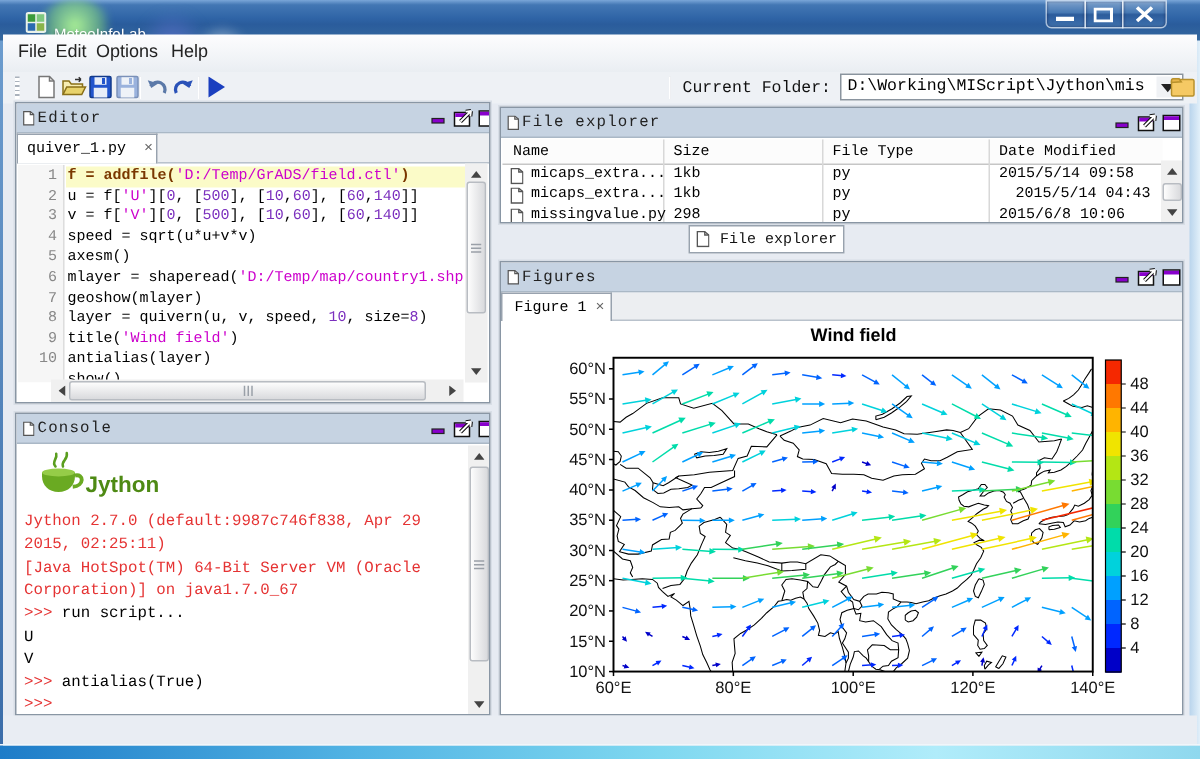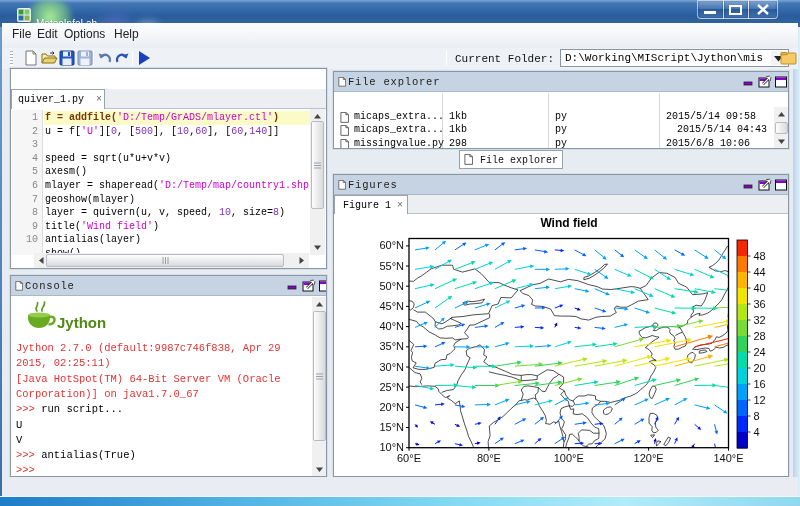--- a/index.html
+++ b/index.html
@@ -143,39 +143,56 @@
         <svg style="position:absolute;left:3px;top:5px" width="9" height="6">
           <path d="M0 0 h9 l-4.5 5.5 Z" fill="#222"></path>
         </svg>
       </div></div>
     <svg class="abs" style="left:778px;top:2px" width="17" height="16" viewBox="0 0 17 16">
       <rect x="1" y="3" width="15" height="11" rx="1" fill="#f5c964" stroke="#b8912c"></rect>
       <path d="M1 5 V3.5 a1 1 0 0 1 1-1 h4 l1.5 2z" fill="#e8b54a" stroke="#b8912c"></path>
     </svg>
   </div>
 <div class="panel" style="left:10px;top:68px;width:317px;height:201px">
+    <div class="phead">
+      <svg class="abs" style="left:4px;top:5px" width="8.0" height="9.600000000000001" viewBox="0 0 10 12">
+        <path d="M1 .5h5.5L9.5 3v8.5h-8.5z" fill="#fff" stroke="#555" stroke-width="1"></path>
+        <path d="M6.5.5V3h3" fill="none" stroke="#555" stroke-width="1"></path>
+      </svg>
+      <div class="t">Editor</div>
+      <svg class="abs" style="left:276px;top:3px" width="48" height="14" viewBox="0 0 48 14">
+<rect x="1" y="7" width="8" height="3" fill="#8800cc" stroke="#222" stroke-width="0.8"></rect>
+<rect x="16" y="3" width="10" height="9" fill="#fff" stroke="#111"></rect>
+        <rect x="16.5" y="3.5" width="9" height="2.5" fill="#8800cc"></rect>
+<path d="M20 9 L27 2 M27 2 l-3.5 0.4 M27 2 l-0.4 3.5" stroke="#111" stroke-width="2.6" fill="none"></path>
+<path d="M20 9 L27 2 M27 2 l-3.5 0.4 M27 2 l-0.4 3.5" stroke="#fff" stroke-width="1.2" fill="none"></path>
+<rect x="32.5" y="2" width="11" height="10" fill="#fff" stroke="#111"></rect>
+        <rect x="33" y="2.5" width="10" height="2.5" fill="#8800cc"></rect>
+</svg>
+    </div>
     <div id="edTabRow">
       <div id="edTab" class="mono">quiver_1.py&nbsp;&nbsp;<span style="color:#666">×</span></div>
     </div>
     <div id="edCode">
       <div class="hl" style="top:1px"></div>
       <div id="gutter">
         <div class="mono" style="top:2.0px">1</div>
         <div class="mono" style="top:15.6px">2</div>
         <div class="mono" style="top:29.2px">3</div>
         <div class="mono" style="top:42.8px">4</div>
         <div class="mono" style="top:56.4px">5</div>
         <div class="mono" style="top:70.0px">6</div>
         <div class="mono" style="top:83.6px">7</div>
         <div class="mono" style="top:97.2px">8</div>
         <div class="mono" style="top:110.8px">9</div>
         <div class="mono" style="top:124.4px">10</div>
       </div>
-      <div class="cl mono" style="top:2.0px"><span class="k">f = addfile(</span><span class="s">'D:/Temp/GrADS/mlayer.ctl'</span><span class="k">)</span></div>
+      <div class="cl mono" style="top:2.0px"><span class="k">f = addfile(</span><span class="s">'D:/Temp/GrADS/field.ctl'</span><span class="k">)</span></div>
       <div class="cl mono" style="top:15.6px">u = f[<span class="s">'U'</span>][<span class="n">0</span>, [<span class="n">500</span>], [<span class="n">10</span>,<span class="n">60</span>], [<span class="n">60</span>,<span class="n">140</span>]]</div>
+      <div class="cl mono" style="top:29.2px">v = f[<span class="s">'V'</span>][<span class="n">0</span>, [<span class="n">500</span>], [<span class="n">10</span>,<span class="n">60</span>], [<span class="n">60</span>,<span class="n">140</span>]]</div>
       <div class="cl mono" style="top:42.8px">speed = sqrt(u*u+v*v)</div>
       <div class="cl mono" style="top:56.4px">axesm()</div>
       <div class="cl mono" style="top:70.0px">mlayer = shaperead(<span class="s">'D:/Temp/map/country1.shp'</span>)</div>
       <div class="cl mono" style="top:83.6px">geoshow(mlayer)</div>
       <div class="cl mono" style="top:97.2px">layer = quivern(u, v, speed, <span class="n">10</span>, size=<span class="n">8</span>)</div>
       <div class="cl mono" style="top:110.8px">title(<span class="s">'Wind field'</span>)</div>
       <div class="cl mono" style="top:124.4px">antialias(layer)</div>
       <div class="cl mono" style="top:138.0px">show()</div>
     </div>
     <div class="sb" style="left:299px;top:40px;width:15px;height:146px">
@@ -260,20 +277,26 @@
       <div class="t">File explorer</div>
       <svg class="abs" style="left:409px;top:3px" width="48" height="14" viewBox="0 0 48 14">
 <rect x="1" y="7" width="8" height="3" fill="#8800cc" stroke="#222" stroke-width="0.8"></rect>
 <rect x="16" y="3" width="10" height="9" fill="#fff" stroke="#111"></rect>
         <rect x="16.5" y="3.5" width="9" height="2.5" fill="#8800cc"></rect>
 <path d="M20 9 L27 2 M27 2 l-3.5 0.4 M27 2 l-0.4 3.5" stroke="#111" stroke-width="2.6" fill="none"></path>
 <path d="M20 9 L27 2 M27 2 l-3.5 0.4 M27 2 l-0.4 3.5" stroke="#fff" stroke-width="1.2" fill="none"></path>
 <rect x="32.5" y="2" width="11" height="10" fill="#fff" stroke="#111"></rect>
         <rect x="33" y="2.5" width="10" height="2.5" fill="#8800cc"></rect>
 </svg>
+    </div>
+    <div id="feHead">
+      <div style="left:7px">Name</div>
+      <div style="left:114px">Size</div>
+      <div style="left:220px">File Type</div>
+      <div style="left:331px">Date Modified</div>
     </div>
     <div class="colline" style="left:108px;height:56px"></div>
     <div class="colline" style="left:214px;height:56px"></div>
     <div class="colline" style="left:325px;height:56px"></div>
     <div class="ferow" style="top:39.0px;width:438px">
       <svg class="abs" style="left:5px;top:1px" width="9.0" height="10.8" viewBox="0 0 10 12">
         <path d="M1 .5h5.5L9.5 3v8.5h-8.5z" fill="#fff" stroke="#555" stroke-width="1"></path>
         <path d="M6.5.5V3h3" fill="none" stroke="#555" stroke-width="1"></path>
       </svg>
       <div style="left:19px">micaps_extra...</div>

